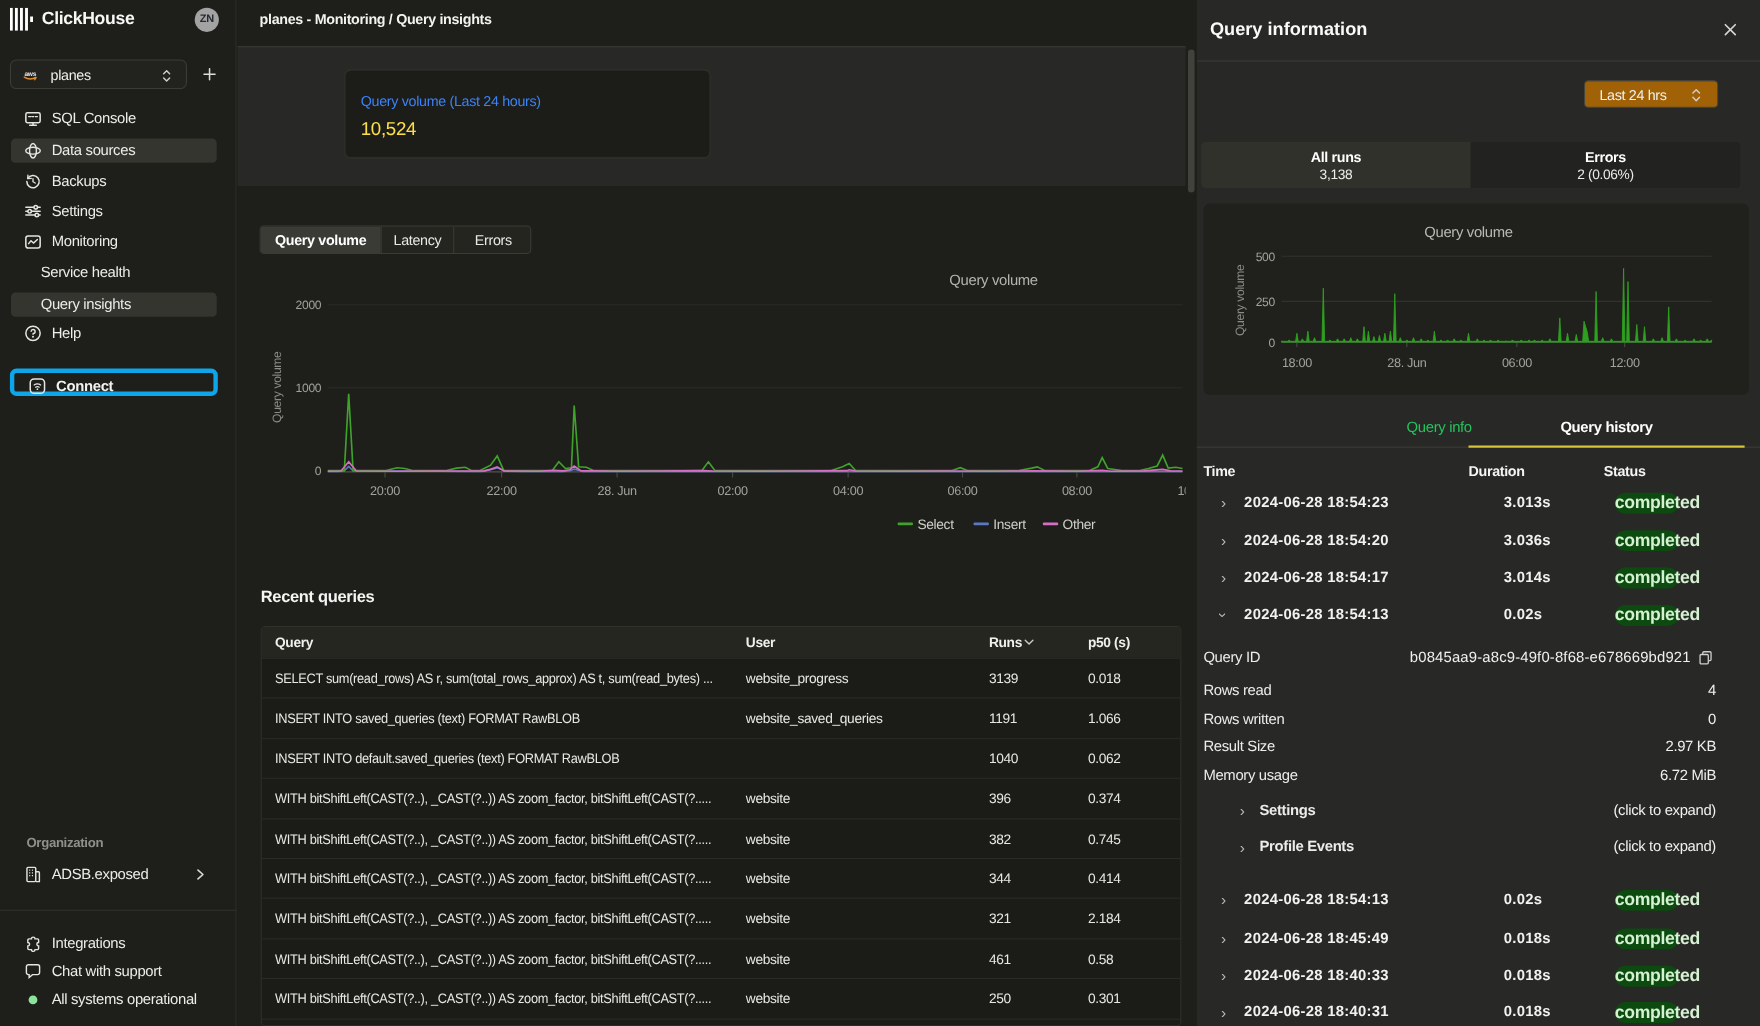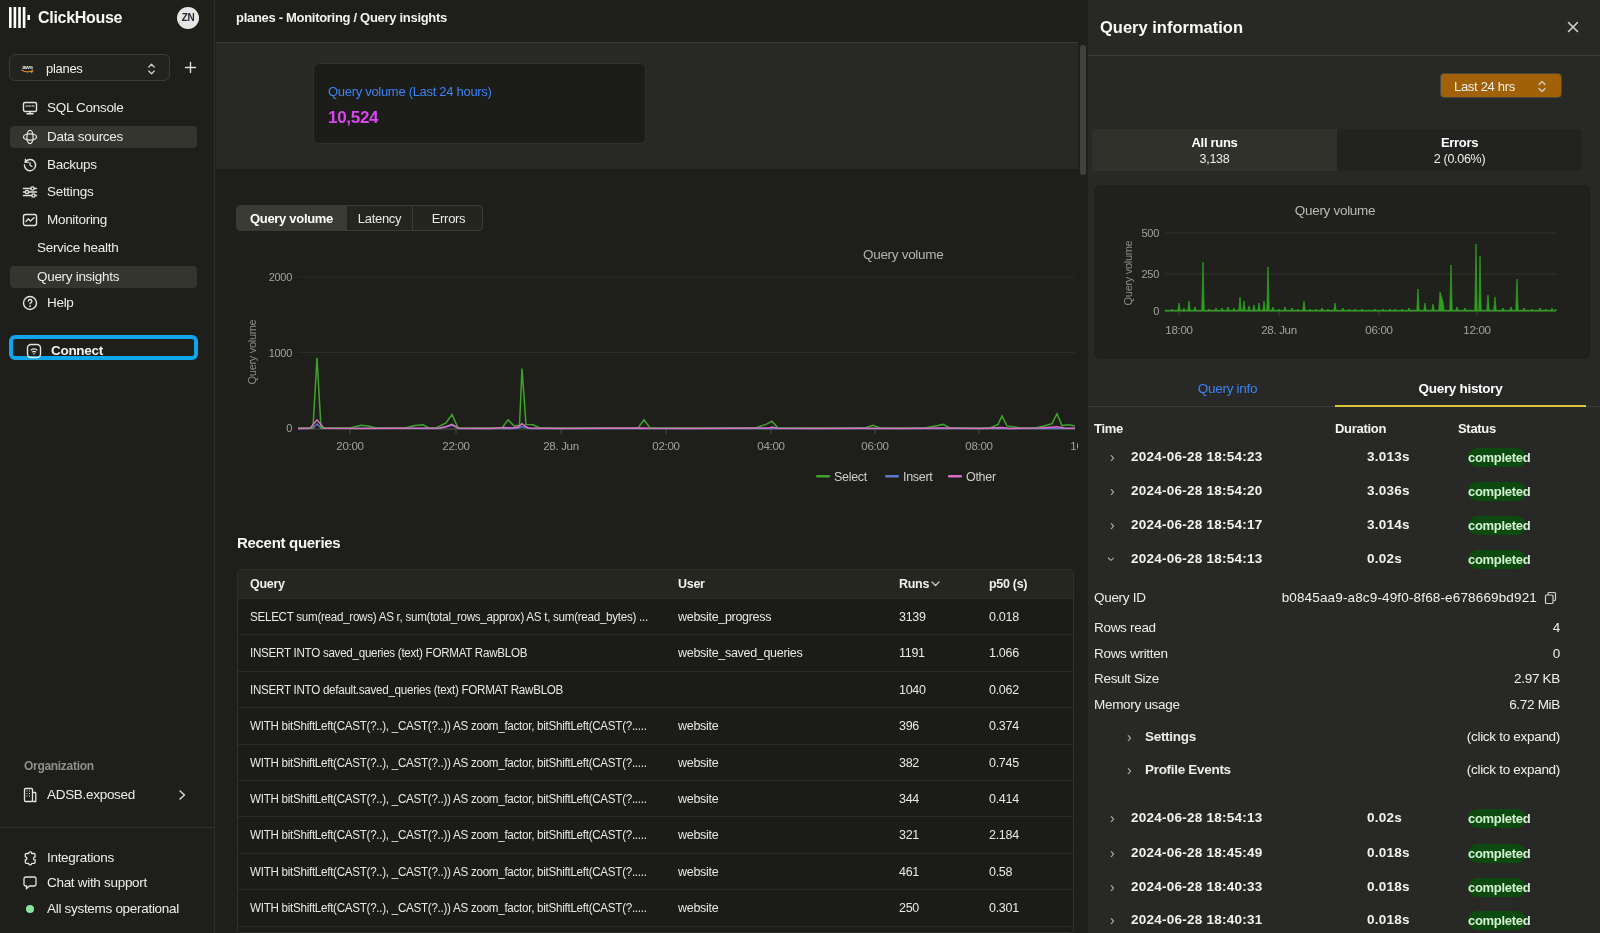--- a/index.html
+++ b/index.html
@@ -16,31 +16,31 @@
   .sb-item .ic { position:absolute; left:12px; top:3px; width:16px; height:16px; }
   .sb-item .tx { position:absolute; left:37px; top:0; }
   .sb-hl { background:#34352f; }
 
   
   #main { position:absolute; left:216px; top:0; width:862px; height:933px; background:#1e1f1a; }
   #statband { position:absolute; left:0; top:42px; width:862px; height:127px; background:#282826; border-top:1px solid #3a3a36; }
   .statcard { position:absolute; top:20px; height:81px; background:#1c1d18;
     border:1px solid #31322c; border-radius:6px; }
   .statcard .t { position:absolute; left:14px; top:20px; font-size:13px; color:#3b82f6; }
-  .statcard .v { position:absolute; left:14px; top:44px; font-size:17px; font-weight:bold; color:#d946ef; }
+  .statcard .v { position:absolute; left:14px; top:44px; font-size:17px; font-weight:normal; color:#fde047; }
 
   
   #sbar { position:absolute; left:1078px; top:0; width:10px; height:933px; background:#1e1f1a; }
   #sbar .thumb { position:absolute; left:2px; top:45px; width:6px; height:130px; background:#41423c; border-radius:3px; }
 
   
   #rpanel { position:absolute; left:1088px; top:0; width:512px; height:933px; background:#282826; }
 
   .badge { position:absolute; width:58px; height:19px; border-radius:10px; background:#0c4a10;
-    color:#d4f2d2; font-size:13px; font-weight:bold; text-align:center; line-height:19px; }
+    color:#d4f2d2; font-size:16px; font-weight:bold; text-align:center; line-height:19px; }
   .muted { color:#9d9e98;margin-left:10px; }
 
   .rq-h { position:absolute; left:0; top:0; width:837px; height:28px; background:#252620; }
   .rq-h span { position:absolute; top:7px; font-size:12.5px; font-weight:bold; color:#f0f0ee; }
   .rq-r { position:absolute; left:0; width:837px; height:36.4px; border-top:1px solid #2a2b25; font-size:12.5px; color:#e8e8e4; }
   .rq-r span { position:absolute; top:11px; white-space:nowrap; }
   .rq-r .c1 { left:12px; transform:scaleX(0.93); transform-origin:0 50%; } .rq-r .c2 { left:440px; } .rq-r .c3 { left:661px; } .rq-r .c4 { left:751px; }
 
   .hrow { position:absolute; left:0; width:512px; height:18px; }
   .hrow .chev { position:absolute; left:22px; top:1px; color:#b8b8b4; font-size:14px; line-height:14px; }
@@ -186,21 +186,21 @@
   <div id="sidebar">
 
     <svg class="abs" style="left:9px;top:7px" width="22" height="21" viewBox="0 0 22 21">
       <rect x="0" y="0" width="2.6" height="21" fill="#fff"></rect>
       <rect x="4.6" y="0" width="2.6" height="21" fill="#fff"></rect>
       <rect x="9.2" y="0" width="2.6" height="21" fill="#fff"></rect>
       <rect x="13.8" y="0" width="2.6" height="21" fill="#fff"></rect>
       <rect x="18.4" y="8" width="2.6" height="5" fill="#fff"></rect>
     </svg>
     <div class="abs" style="left:38px;top:9px;font-size:16px;font-weight:bold;color:#f7f7f5">ClickHouse</div>
-    <div class="abs" style="left:177px;top:7px;width:22px;height:22px;border-radius:50%;background:#e5e5e5;color:#262a31;font-size:10px;font-weight:bold;text-align:center;line-height:22px">ZN</div>
+    <div class="abs" style="left:177px;top:7px;width:22px;height:22px;border-radius:50%;background:#a3a3a3;color:#262a31;font-size:10px;font-weight:bold;text-align:center;line-height:22px">ZN</div>
 
     <div class="abs" style="left:9px;top:54px;width:161px;height:27px;border:1px solid #3b3c36;border-radius:6px;background:#22231e">
       <svg class="abs" style="left:11px;top:8px" width="13" height="11" viewBox="0 0 13 11">
         <text x="6.5" y="6" font-size="6" fill="#e8e8e8" text-anchor="middle" font-weight="bold" font-family="Liberation Sans">aws</text>
         <path d="M1 7.2 Q6.5 10.6 12 7.2 L10.6 9.5" stroke="#e08b2d" stroke-width="1.3" fill="none" stroke-linecap="round"></path>
       </svg>
       <div class="abs" style="left:36px;top:6px;font-size:13px;color:#f0f0ee">planes</div>
       <svg class="abs" style="left:137px;top:8px" width="9" height="12" viewBox="0 0 9 12">
         <path d="M1.8 4 L4.5 1.3 L7.2 4" stroke="#cfcfcb" stroke-width="1.3" fill="none" stroke-linecap="round" stroke-linejoin="round"></path>
         <path d="M1.8 8 L4.5 10.7 L7.2 8" stroke="#cfcfcb" stroke-width="1.3" fill="none" stroke-linecap="round" stroke-linejoin="round"></path>
@@ -351,21 +351,21 @@
         <g font-size="11.5" fill="#a2a29d" text-anchor="middle" font-family="Liberation Sans">
           <text x="85" y="149">18:00</text>
           <text x="185" y="149">28. Jun</text>
           <text x="285" y="149">06:00</text>
           <text x="383" y="149">12:00</text>
         </g>
         <path id="rspikes" d="M71.0,126.0 L71.0,125.0 L72.2,125.3 L76.8,125.3 L78.0,124.0 L79.2,125.3 L83.8,125.3 L85.0,118.0 L86.2,125.3 L88.8,125.3 L90.0,123.0 L91.2,125.3 L93.8,125.3 L95.0,116.0 L96.2,125.3 L99.8,125.3 L101.0,122.0 L102.2,125.3 L107.8,125.3 L109.0,77.0 L110.2,125.3 L113.8,125.3 L115.0,124.0 L116.2,125.3 L120.8,125.3 L122.0,123.0 L123.2,125.3 L126.8,125.3 L128.0,123.0 L129.2,125.3 L132.8,125.3 L134.0,122.0 L135.2,125.3 L138.8,125.3 L140.0,123.0 L141.2,125.3 L144.8,125.3 L146.0,112.0 L147.2,125.3 L148.8,125.3 L150.0,116.0 L151.2,125.3 L153.8,125.3 L155.0,121.0 L156.2,125.3 L158.8,125.3 L160.0,120.0 L161.2,125.3 L163.8,125.3 L165.0,118.0 L166.2,125.3 L168.8,125.3 L170.0,116.0 L171.2,125.3 L172.8,125.3 L174.0,82.0 L175.2,125.3 L177.8,125.3 L179.0,122.0 L180.2,125.3 L183.8,125.3 L185.0,124.0 L186.2,125.3 L189.8,125.3 L191.0,122.0 L192.2,125.3 L196.8,125.3 L198.0,123.0 L199.2,125.3 L202.8,125.3 L204.0,124.0 L205.2,125.3 L208.8,125.3 L210.0,116.0 L211.2,125.3 L214.8,125.3 L216.0,124.0 L217.2,125.3 L220.8,125.3 L222.0,124.0 L223.2,125.3 L226.8,125.3 L228.0,123.0 L229.2,125.3 L232.8,125.3 L234.0,124.0 L235.2,125.3 L239.8,125.3 L241.0,118.0 L242.2,125.3 L247.8,125.3 L249.0,123.0 L250.2,125.3 L253.8,125.3 L255.0,124.0 L256.2,125.3 L259.8,125.3 L261.0,124.0 L262.2,125.3 L266.8,125.3 L268.0,124.0 L269.2,125.3 L273.8,125.3 L275.0,125.0 L276.2,125.3 L279.8,125.3 L281.0,124.0 L282.2,125.3 L287.8,125.3 L289.0,124.0 L290.2,125.3 L294.8,125.3 L296.0,124.0 L297.2,125.3 L299.8,125.3 L301.0,124.0 L302.2,125.3 L306.8,125.3 L308.0,124.0 L309.2,125.3 L313.8,125.3 L315.0,123.0 L316.2,125.3 L322.8,125.3 L324.0,104.0 L325.2,125.3 L329.8,125.3 L331.0,118.0 L332.2,125.3 L337.8,125.3 L339.0,119.0 L340.2,125.3 L344.8,125.3 L346.0,107.0 L349.0,117.0 L350.2,125.3 L355.8,125.3 L357.0,80.0 L358.2,125.3 L361.8,125.3 L363.0,122.0 L364.2,125.3 L369.8,125.3 L371.0,123.0 L372.2,125.3 L380.8,125.3 L382.0,59.0 L383.2,125.3 L384.8,125.3 L386.0,71.0 L387.2,125.3 L392.8,125.3 L394.0,110.0 L395.2,125.3 L399.8,125.3 L401.0,112.0 L402.2,125.3 L407.8,125.3 L409.0,123.0 L410.2,125.3 L415.8,125.3 L417.0,122.0 L418.2,125.3 L421.8,125.3 L423.0,94.0 L424.2,125.3 L428.8,125.3 L430.0,123.0 L431.2,125.3 L436.8,125.3 L438.0,124.0 L439.2,125.3 L444.8,125.3 L446.0,123.0 L447.2,125.3 L450.8,125.3 L452.0,124.0 L453.2,125.3 L456.8,125.3 L458.0,123.0 L459.2,125.3 L460.8,125.3 L462.0,124.0 L462.0,126.0 Z" fill="#2da01f" stroke="#2da01f" stroke-width="0.8"></path>
       </svg>
     </div>
 
-    <div class="abs" style="left:16px;top:381px;width:247px;text-align:center;font-size:13.5px;color:#3b82f6">Query info</div>
+    <div class="abs" style="left:3px;top:381px;width:247px;text-align:right;font-size:13.5px;color:#22c55e">Query info</div>
     <div class="abs" style="left:247px;top:381px;width:251px;text-align:center;font-size:13.5px;font-weight:bold;color:#fff">Query history</div>
     <div class="abs" style="left:0;top:406px;width:512px;height:1px;background:#3b3c37"></div>
     <div class="abs" style="left:247px;top:405px;width:251px;height:2px;background:#d9c53a"></div>
 
     <div class="abs" style="left:6px;top:421px;font-size:13px;font-weight:bold;color:#f5f5f3">Time</div>
     <div class="abs" style="left:247px;top:421px;font-size:13px;font-weight:bold;color:#f5f5f3">Duration</div>
     <div class="abs" style="left:370px;top:421px;font-size:13px;font-weight:bold;color:#f5f5f3">Status</div>
 
     <div class="hrow" style="top:449px">
         <span class="chev">›</span>

